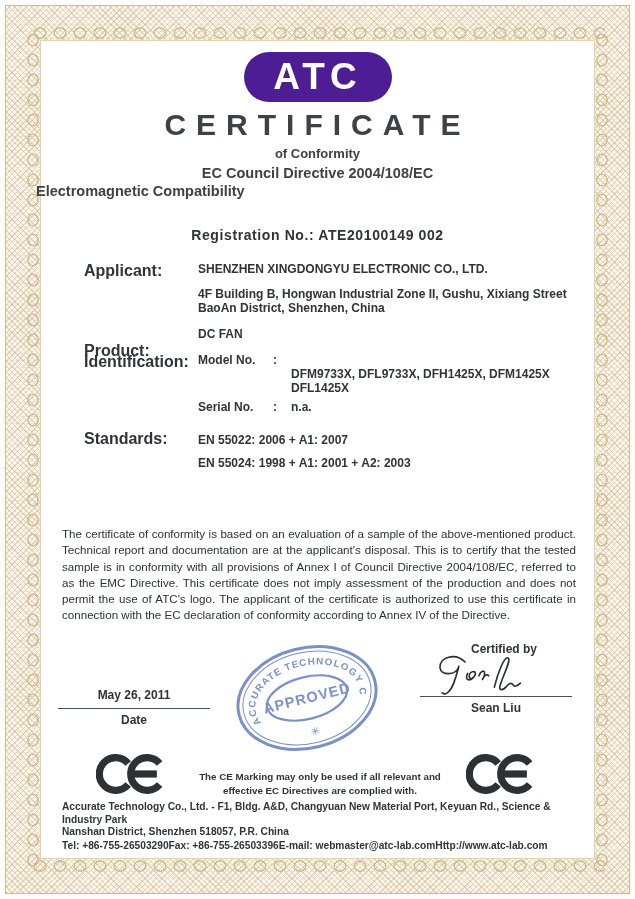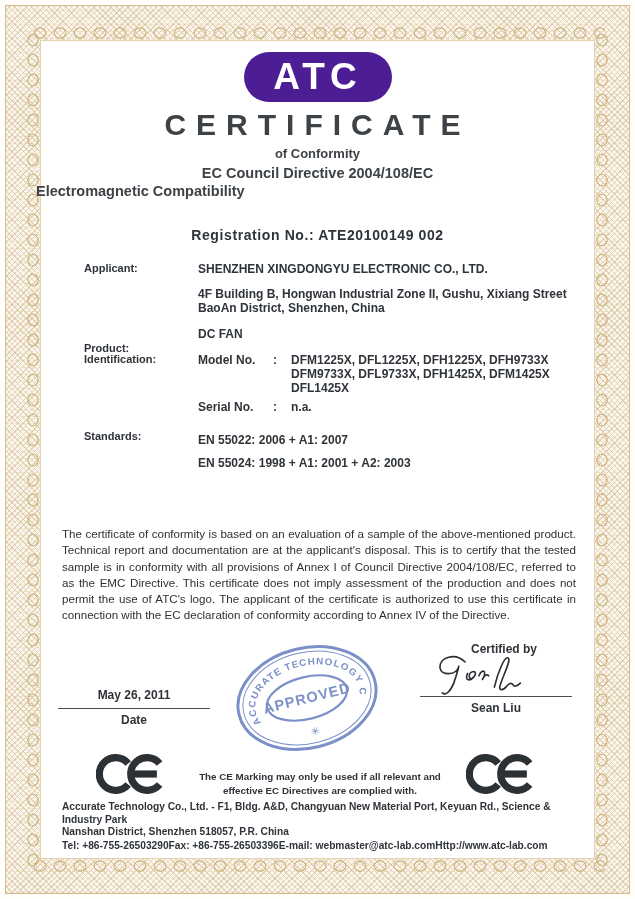--- a/index.html
+++ b/index.html
@@ -42,21 +42,21 @@
   .cert-sub{position:absolute;top:110px;left:0;width:100%;text-align:center;
     font-size:13px;font-weight:bold;color:#3d4247;}
   .cert-dir{position:absolute;top:129px;left:0;width:100%;text-align:center;
     font-size:14.5px;font-weight:bold;color:#3d4247;}
   .cert-emc{position:absolute;top:147px;left:0;width:100%;
     font-size:14.5px;font-weight:bold;color:#3d4247;}
   .reg-no{position:absolute;top:191px;left:0;width:100%;text-align:center;
     font-size:14px;font-weight:bold;letter-spacing:.6px;color:#2f343a;}
 
   
-  .lbl{position:absolute;left:48px;font-size:11px;font-weight:bold;color:#2f343a;}
+  .lbl{position:absolute;left:48px;font-size:16px;font-weight:bold;color:#2f343a;}
   .val{position:absolute;left:162px;font-size:12px;font-weight:bold;color:#2f343a;}
   .sub-lbl{position:absolute;left:162px;font-size:12px;font-weight:bold;color:#2f343a;}
   .sub-colon{position:absolute;left:237px;font-size:12px;font-weight:bold;color:#2f343a;}
   .sub-val{position:absolute;left:255px;font-size:12px;font-weight:bold;color:#2f343a;}
 
   
   .body-par{position:absolute;top:490px;left:26px;width:514px;
     font-size:11.6px;line-height:16.3px;text-align:justify;color:#2c3136;}
 
   
@@ -107,21 +107,20 @@
     <div class="val" style="top:226px;">SHENZHEN XINGDONGYU ELECTRONIC CO., LTD.</div>
     <div class="val" style="top:251px;">4F Building B, Hongwan Industrial Zone II, Gushu, Xixiang Street</div>
     <div class="val" style="top:265px;">BaoAn District, Shenzhen, China</div>
 
     <div class="lbl" style="top:306px;">Product:</div>
     <div class="val" style="top:291px;">DC FAN</div>
 
     <div class="lbl" style="top:317px;">Identification:</div>
     <div class="sub-lbl" style="top:317px;">Model No.</div>
     <div class="sub-colon" style="top:317px;">:</div>
-    <div class="sub-val" style="top:317px;">DFM1225X, DFL1225X, DFH1225X, DFH9733X</div>
     <div class="sub-val" style="top:331px;">DFM9733X, DFL9733X, DFH1425X, DFM1425X</div>
     <div class="sub-val" style="top:345px;">DFL1425X</div>
     <div class="sub-lbl" style="top:364px;">Serial No.</div>
     <div class="sub-colon" style="top:364px;">:</div>
     <div class="sub-val" style="top:364px;">n.a.</div>
 
     <div class="lbl" style="top:394px;">Standards:</div>
     <div class="val" style="top:397px;">EN 55022: 2006 + A1: 2007</div>
     <div class="val" style="top:420px;">EN 55024: 1998 + A1: 2001 + A2: 2003</div>
 

